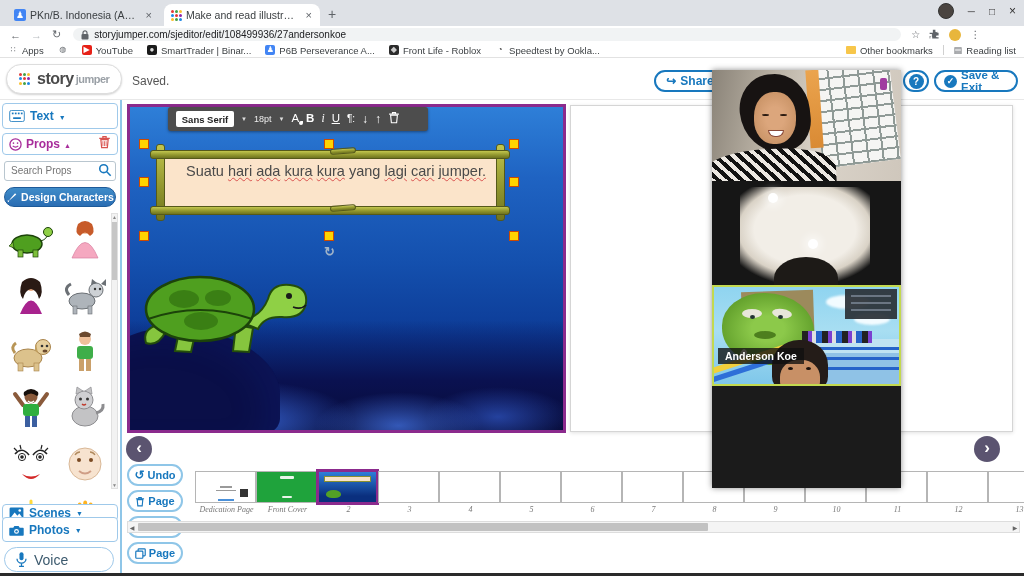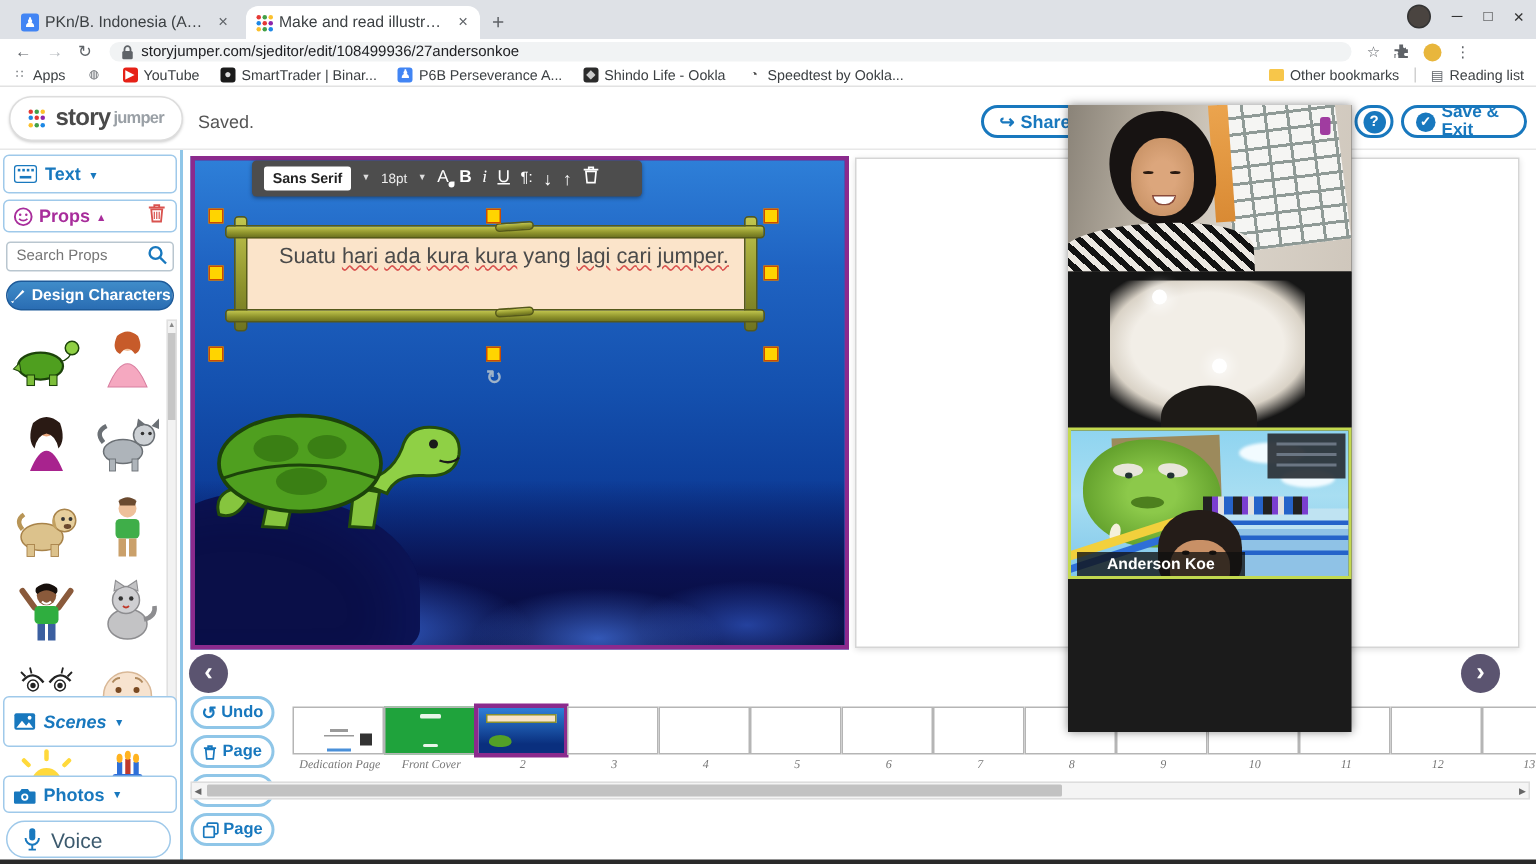--- a/index.html
+++ b/index.html
@@ -81,21 +81,21 @@
                     padding:0 20px 0 6px;color:#333;font-family:"Liberation Sans",sans-serif;}
   .searchwrap svg{position:absolute;right:4px;top:3px;}
   .designbtn{margin:6px 2px 0 2px;height:20px;border-radius:10px;background:linear-gradient(#3f8cc9,#2a6db3);
              color:#fff;font-size:10.5px;font-weight:bold;display:flex;align-items:center;justify-content:center;gap:4px;border:1px solid #1d5a99;}
   .propgrid{display:grid;grid-template-columns:50px 50px;justify-content:start;gap:6px 4px;margin:8px 0 0 4px;}
   .prop{width:50px;height:50px;display:flex;align-items:center;justify-content:center;cursor:pointer;}
   .propscroll{position:absolute;right:0px;top:80px;width:7px;height:276px;background:#f2f2f2;border:1px solid #e0e0e0;}
   .propscroll .pthumb{position:absolute;left:0;top:8px;width:5px;height:58px;background:#c6c6c6;}
   .propscroll .pup,.propscroll .pdn{position:absolute;left:0;width:5px;font-size:5px;color:#888;text-align:center;}
   .propscroll .pup{top:0;}.propscroll .pdn{bottom:0;}
-  .box-scenes{top:364px;height:34px;font-style:italic;}
+  .box-scenes{top:404px;height:17px;}
   .box-photos{top:417px;height:25px;}
   .voicebtn{position:absolute;left:4px;top:447px;width:110px;height:25px;border:1px solid #9fc9ea;border-radius:13px;
             display:flex;align-items:center;gap:6px;padding:0 10px;}
   .voicebtn .vlabel{font-size:14px;color:#3c5a6e;}
 
   
   .page-left{position:absolute;left:127px;top:104px;width:439px;height:329px;border:3px solid #8b2a8d;background:#1f63c2;overflow:hidden;}
   .scene{position:absolute;inset:0;background:linear-gradient(180deg,#2e7fd8 0%,#1f63c2 22%,#1450ae 48%,#0c3a95 72%,#0a2f7e 100%);}
   .rocks{position:absolute;left:0;right:0;bottom:0;height:34%;
     background:
@@ -217,22 +217,22 @@
   .v3 .dk1{top:8px;} .v3 .dk2{top:18px;} .v3 .dk3{top:28px;}
   .v3 .panel{position:absolute;right:2px;top:2px;width:52px;height:30px;background:#2b3138ee;}
   .v3 .panel i{position:absolute;left:6px;right:6px;height:2px;background:#6b7683;}
   .v3 .pl1{top:6px;} .v3 .pl2{top:13px;} .v3 .pl3{top:20px;}
   .v3 .items{position:absolute;left:88px;top:44px;width:70px;height:12px;
      background:repeating-linear-gradient(90deg,#222 0 6px,#7a3fd0 6px 10px,#e0e0e0 10px 14px,#2563c9 14px 20px);}
   .v3 .bhair{position:absolute;left:58px;bottom:-8px;width:56px;height:52px;background:#241c18;border-radius:48% 48% 30% 30%;}
   .v3 .bface{position:absolute;left:66px;bottom:-14px;width:40px;height:38px;background:#c89066;border-radius:45%;}
   .v3 .beye{position:absolute;width:5px;height:3px;background:#1d120c;border-radius:50%;bottom:14px;}
   .v3 .be1{left:74px;} .v3 .be2{left:92px;}
-  .vtag{position:absolute;left:4px;bottom:0;background:rgba(15,15,15,.78);color:#fff;font-size:10.5px;
-        font-weight:bold;padding:2px 20px;z-index:3;}
+  .vtag{position:absolute;left:4px;bottom:20px;background:rgba(15,15,15,.78);color:#fff;font-size:10.5px;
+        font-weight:bold;padding:2px 7px;z-index:3;}
   .v4{height:100px;background:#232323;display:flex;align-items:center;justify-content:center;}
   .v4 .pname{color:#ececec;font-size:15px;font-weight:bold;letter-spacing:.3px;}
 </style>
 </head>
 <body>
 
 <div id="screen">
 
   <div class="tabstrip">
     <div class="tab inactive">
@@ -303,21 +303,21 @@
         <span class="bm">
           <span class="ico" style="background: rgb(27, 27, 27); color: rgb(221, 221, 221);">●</span>
           <span>SmartTrader | Binar...</span>
         </span>
         <span class="bm">
           <span class="ico" style="background: rgb(66, 133, 244); color: rgb(255, 255, 255);">♟</span>
           <span>P6B Perseverance A...</span>
         </span>
         <span class="bm">
           <span class="ico" style="background: rgb(43, 43, 43); color: rgb(204, 204, 204);">◆</span>
-          <span>Shindo Life - Ookla</span>
+          <span>Front Life - Roblox</span>
         </span>
         <span class="bm">
           <span class="ico" style="background: transparent; color: rgb(68, 68, 68);">◔</span>
           <span>Speedtest by Ookla...</span>
         </span>
       </span>
     <span class="bm-right">
       <span class="bm" style="margin-right:0;">
         <span class="folder"></span>
         <span>Other bookmarks</span>

